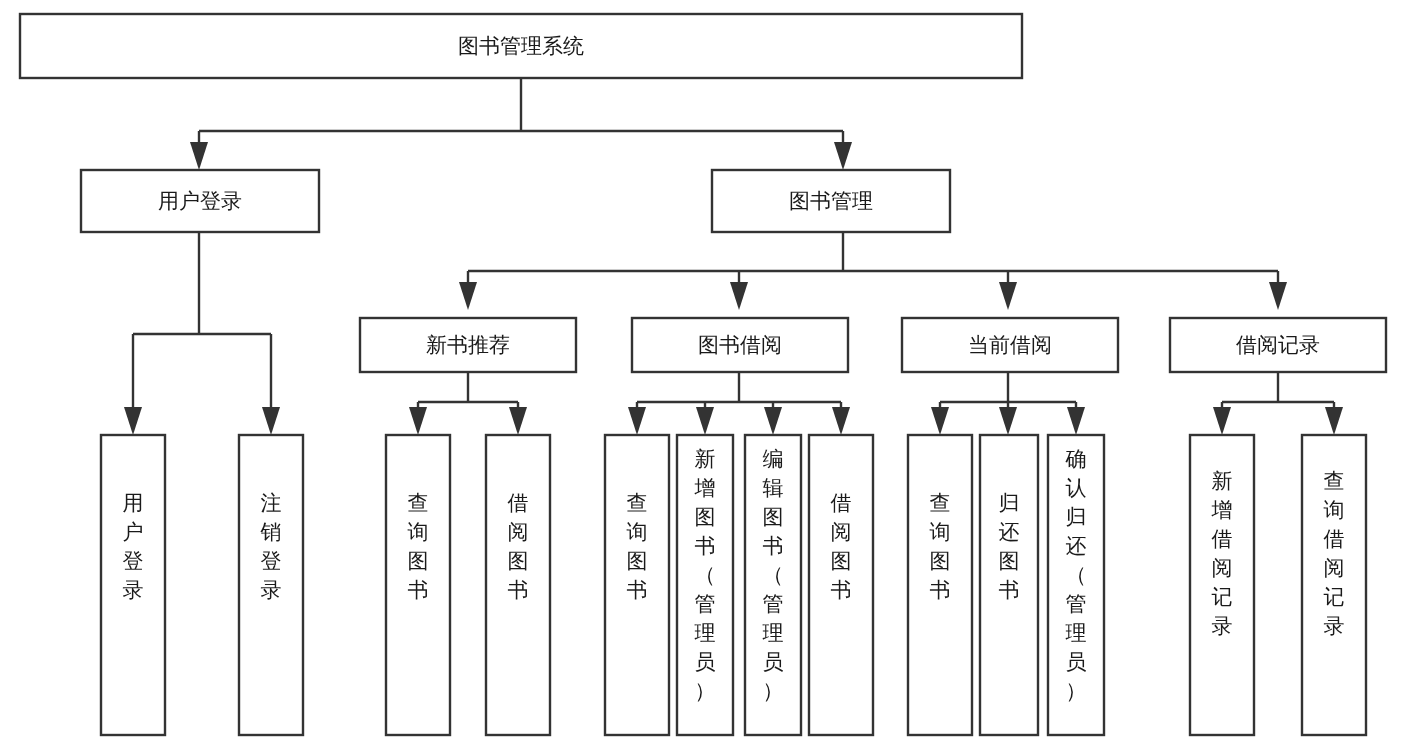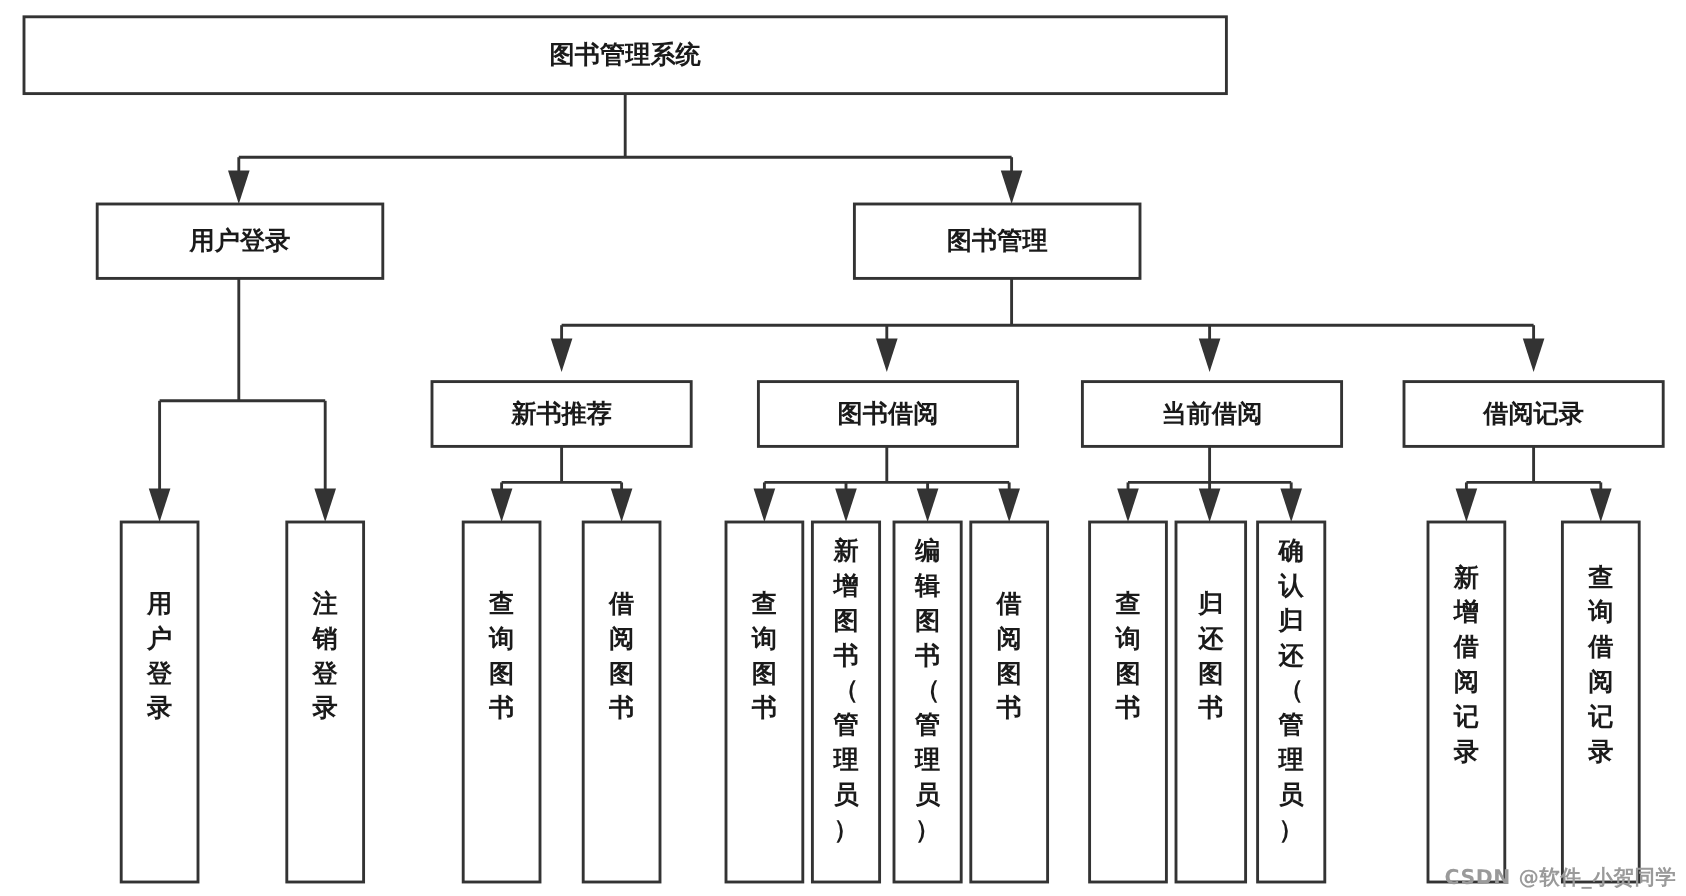--- a/index.html
+++ b/index.html
@@ -9,21 +9,20 @@
   }
   body {
     font-family: "DejaVu Sans", "Liberation Sans", sans-serif;
   }
   #diagram-root {
     position: relative;
     width: 1405px;
     height: 747px;
     background: #ffffff;
     overflow: hidden;
-    font-weight: bold;
   }
   svg.flow {
     position: absolute;
     left: 0;
     top: 0;
     width: 1405px;
     height: 747px;
   }
   .node-box {
     fill: #ffffff;
@@ -240,15 +239,14 @@
       <text class="node-label-vertical" x="1222" y="488"><tspan x="1222" dy="0">新</tspan><tspan x="1222" dy="29">增</tspan><tspan x="1222" dy="29">借</tspan><tspan x="1222" dy="29">阅</tspan><tspan x="1222" dy="29">记</tspan><tspan x="1222" dy="29">录</tspan></text>
     </g>
 
     <g>
       <rect class="node-box" x="1302" y="435" width="64" height="300"></rect>
       <text class="node-label-vertical" x="1334" y="488"><tspan x="1334" dy="0">查</tspan><tspan x="1334" dy="29">询</tspan><tspan x="1334" dy="29">借</tspan><tspan x="1334" dy="29">阅</tspan><tspan x="1334" dy="29">记</tspan><tspan x="1334" dy="29">录</tspan></text>
     </g>
 
   </svg>
 
-  <div class="watermark">CSDN @软件_小贺同学</div>
 
 </div>
 
 </body></html>

